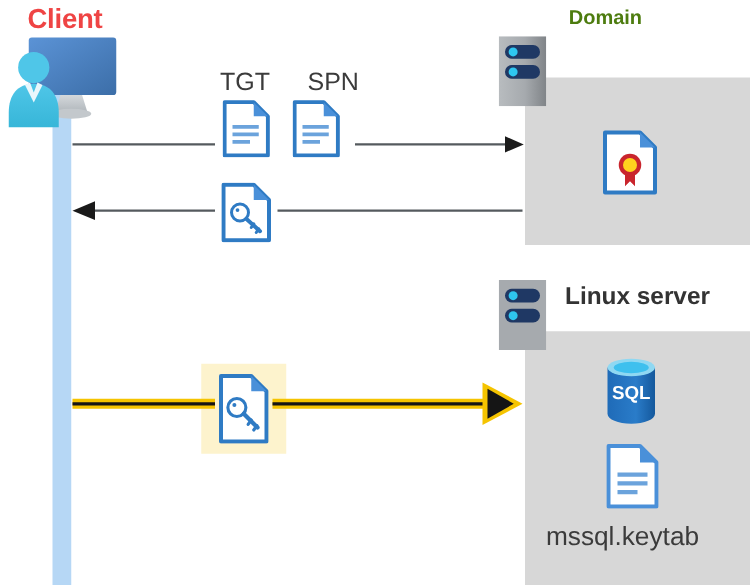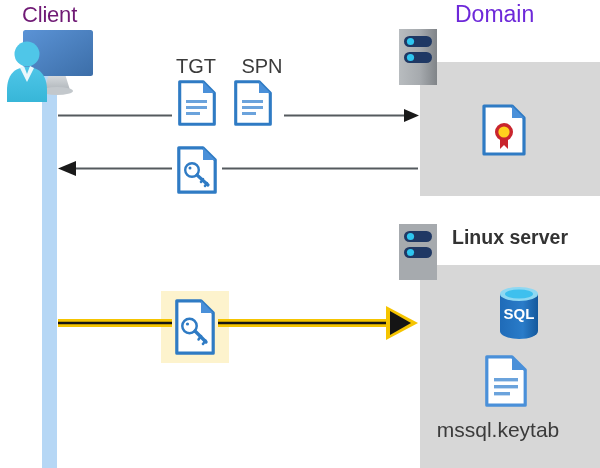--- a/index.html
+++ b/index.html
@@ -10,41 +10,41 @@
     overflow:hidden;
     position:relative;
   }
   #diagram{position:absolute;left:0;top:0;width:600px;height:468px;}
 
   .abs{position:absolute;}
 
   
   .label-client{
     left:22px; top:2px; width:120px;
-    font-size:22px; font-weight:normal; color:#701a75;
+    font-size:22px; font-weight:bold; color:#ef4444;
     letter-spacing:-0.2px;
     white-space:nowrap;
   }
   .label-dc{
     left:455px; top:2px; width:140px;
-    font-size:23px; font-weight:normal; color:#6d28d9;
+    font-size:16px; font-weight:bold; color:#4d7c0f;
     line-height:25px;
   }
   .label-linux{
     left:452px; top:225px; width:150px;
     font-size:19.5px; font-weight:bold; color:#333333;
     line-height:25px; white-space:nowrap;
   }
   .label-tgt{
     left:176px; top:55px; width:60px;
     font-size:20px; color:#3b3b3b; text-align:left;
   }
   .label-spn{
-    left:231px; top:55px; width:62px;
-    font-size:20px; color:#3b3b3b; text-align:center;
+    left:246px; top:55px; width:62px;
+    font-size:20px; color:#3b3b3b; 
   }
   .label-keytab{
     left:420px; top:418px; width:156px;
     font-size:21px; color:#3b3b3b; text-align:center;
   }
 
   
   .panel-gray{ background:#d7d7d7; }
   .panel-dc{ left:420px; top:62px; width:180px; height:134px; }
   .panel-linux{ left:420px; top:265px; width:180px; height:203px; }
@@ -224,21 +224,21 @@
       <rect x="0" y="0" width="38" height="56" fill="url(#rackGrad1)" style="fill:#a6aaae"></rect>
       <rect x="0" y="0" width="38" height="56" fill="none"></rect>
       <rect x="5" y="7" width="28" height="11" rx="5.5" fill="#1f3864"></rect>
       <circle cx="11.5" cy="12.5" r="3.6" fill="#2ec6f0"></circle>
       <rect x="5" y="23" width="28" height="11" rx="5.5" fill="#1f3864"></rect>
       <circle cx="11.5" cy="28.5" r="3.6" fill="#2ec6f0"></circle>
     </svg>
   </div>
   <div class="abs label-linux">Linux server</div>
 
-  <div class="abs" style="left:495px;top:285px;width:48px;height:56px;text-align:center;">
+  <div class="abs" style="left:481px;top:285px;width:48px;height:56px;text-align:center;">
     <svg class="icon" viewBox="0 0 48 56" width="48" height="56">
       <defs>
         <linearGradient id="dbGrad" x1="0" y1="0" x2="1" y2="0">
           <stop offset="0%" stop-color="#1f6bb8"></stop>
           <stop offset="60%" stop-color="#2a7cc9"></stop>
           <stop offset="100%" stop-color="#14589c"></stop>
         </linearGradient>
       </defs>
       <path d="M5,9 L5,46 C5,50.5 13.5,54 24,54 C34.5,54 43,50.5 43,46 L43,9 z" fill="url(#dbGrad)"></path>
       <ellipse cx="24" cy="9" rx="19" ry="7" fill="#8fd8f2"></ellipse>

